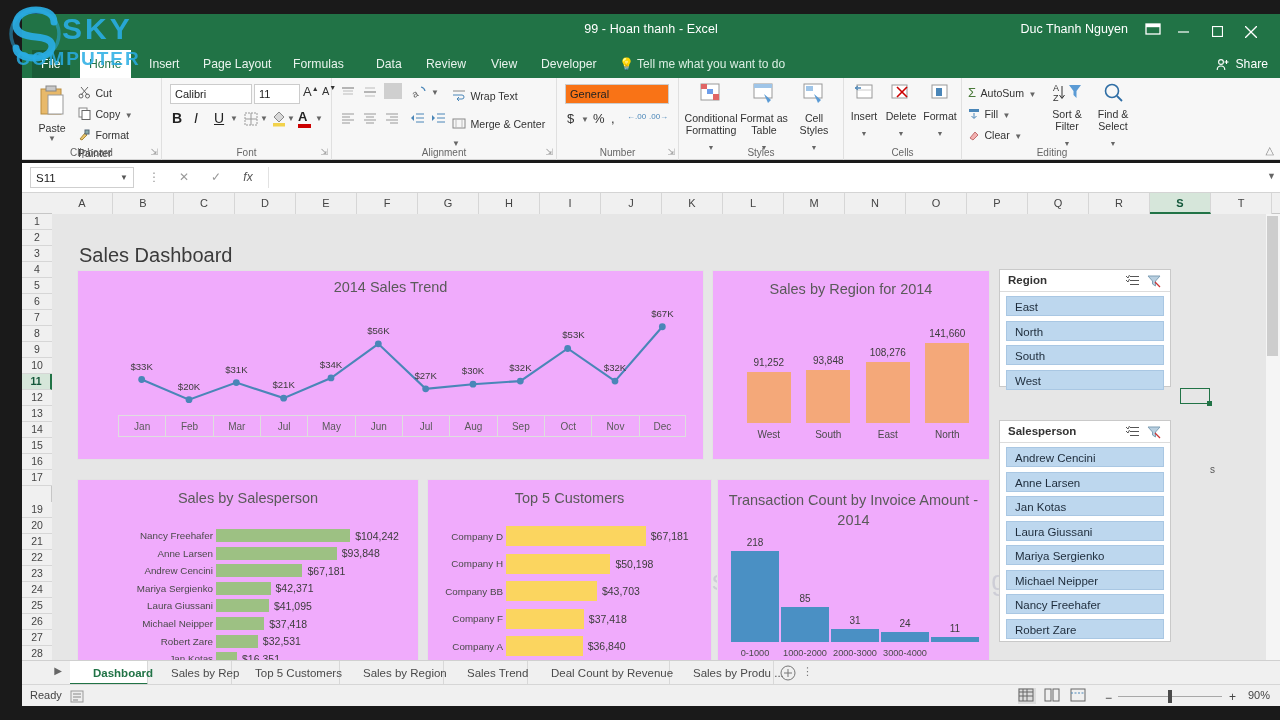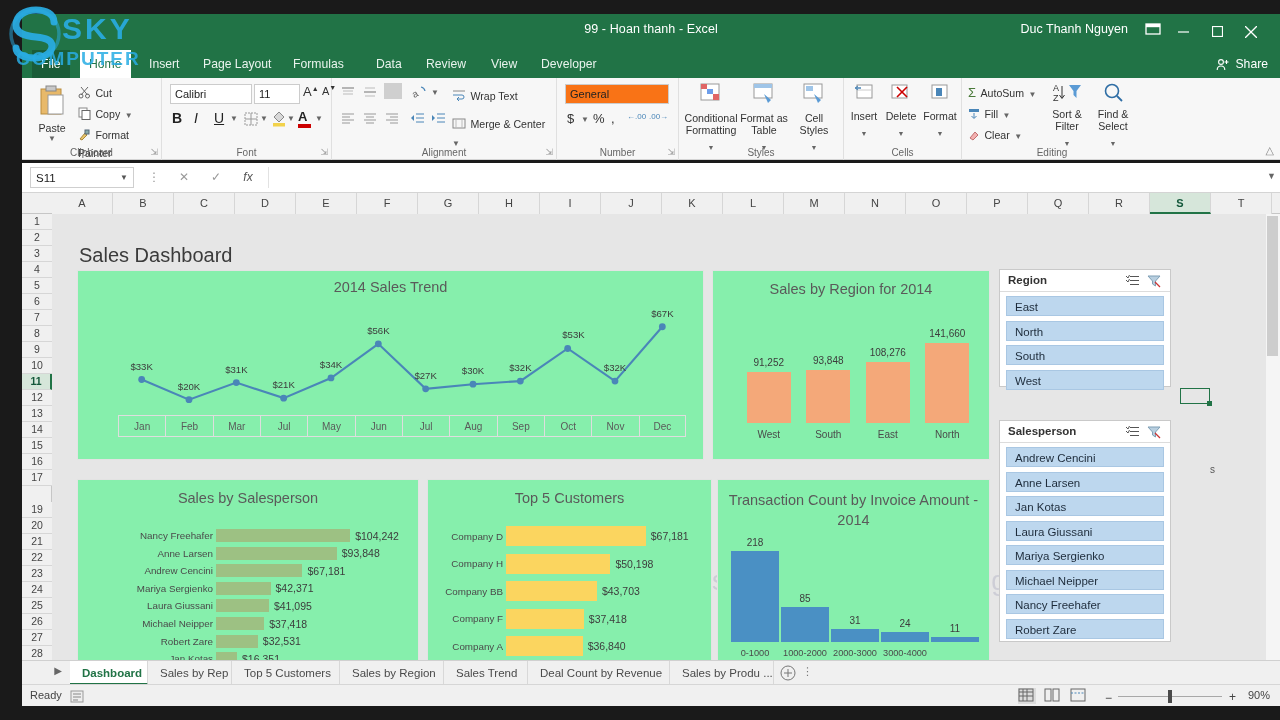--- a/index.html
+++ b/index.html
@@ -91,21 +91,21 @@
   .corner { position:absolute; left:0; top:0; width:30px; height:21px; background:#f0f0f0; border-right:1px solid #c6c6c6; border-bottom:1px solid #c6c6c6; }
   .corner-tri { position:absolute; right:4px; bottom:3px; width:0;height:0; border-left:8px solid transparent; border-bottom:8px solid #b0b0b0; }
   .rowhead { position:absolute; left:0; top:21px; width:30px; bottom:0; background:#f0f0f0; border-right:1px solid #c6c6c6; }
   .rowcell { position:absolute; left:0; width:30px; text-align:center; font-size:10.5px; color:#444; border-bottom:1px solid #d6d6d6; background:#f0f0f0; }
   .rowcell.sel { background:#d6e6da; color:#13573a; font-weight:bold; border-right:2px solid #217346; }
   .sheetarea { position:absolute; left:30px; top:21px; right:0; bottom:0; background:#e6e6e6; }
 
   .dash-title { position:absolute; left:27px; top:30px; font-size:20px; color:#3b3b3b; }
 
   
-  .panel { position:absolute; background:#86efac; border:1px solid #e3e3e3; }
+  .panel { position:absolute; background:#f0abfc; border:1px solid #e3e3e3; }
   .panel-title { text-align:center; color:#5a5a5a; font-size:14.5px; }
 
   .watermark {
     position:absolute; color: rgba(150,150,180,.30); font-size: 27px;
     white-space: nowrap; pointer-events:none; letter-spacing:.4px;
   }
 
   
   .lc-label { position:absolute; font-size:9.6px; color:#3c3c3c; white-space:nowrap; }
   .lc-axis { position:absolute; font-size:10px; color:#5a5a5a; text-align:center; }
@@ -132,21 +132,21 @@
   .slicer-ico { position:absolute; top:4px; width:14px; height:14px; }
 
   .selcell { position:absolute; border:1.5px solid #217346; background:transparent; }
   .selcell-handle { position:absolute; right:-3px; bottom:-3px; width:5px;height:5px;background:#217346; }
 
   
   .tabstrip { position:absolute; left:22px; top:660px; width:1258px; height:24px; background:#f0f0f0; border-top:1px solid #d0d0d0; }
   .nav-arrow { position:absolute; top:4px; font-size:10px; color:#666; width:16px; text-align:center; }
   .stab {
     position:absolute; top:0; height:24px; line-height:24px; font-size:11.5px;
-    color:#4a4a4a; padding:0 12px; border-right:1px solid #d8d8d8; white-space:nowrap;
+    color:#4a4a4a; padding:0 23px; border-right:1px solid #d8d8d8; white-space:nowrap;
   }
   .stab.active { background:#fff; color:#217346; font-weight:bold; border-bottom:2px solid #217346; }
   .addsheet { position:absolute; top:4px; width:16px;height:16px; }
 
   
   .statusbar { position:absolute; left:22px; top:684px; width:1258px; height:22px; background:#f0f0f0; border-top:1px solid #d6d6d6; }
   .status-ready { position:absolute; left:8px; top:4px; font-size:11px; color:#444; }
   .view-btn { position:absolute; top:3px; width:18px; height:16px; }
   .zoom-pct { position:absolute; right:10px; top:4px; font-size:11px; color:#444; }
   .zoom-track { position:absolute; top:11px; height:1px; background:#a8a8a8; }
@@ -194,20 +194,24 @@
   <div class="tabbar">
     <div class="tab file" style="left:10px;">File</div>
     <div class="tab active" style="left:58px;">Home</div>
     <div class="tab" style="left:118px;">Insert</div>
     <div class="tab" style="left:172px;">Page Layout</div>
     <div class="tab" style="left:262px;">Formulas</div>
     <div class="tab" style="left:345px;">Data</div>
     <div class="tab" style="left:395px;">Review</div>
     <div class="tab" style="left:460px;">View</div>
     <div class="tab" style="left:510px;">Developer</div>
+    <div class="tab tellme" style="left:588px;">
+      <span>💡</span>
+      <span>Tell me what you want to do</span>
+    </div>
     <div class="share-btn">
       <svg class="mini-ico" width="13" height="13" viewBox="0 0 13 13" style="margin-right:3px;">
           <circle cx="5" cy="4" r="2.4" fill="none" stroke="#fff" stroke-width="1.1"></circle>
           <path d="M1.2 12c0-2.4 1.7-4 3.8-4s3.8 1.6 3.8 4" fill="none" stroke="#fff" stroke-width="1.1"></path>
           <line x1="10.5" y1="2" x2="10.5" y2="6" stroke="#fff" stroke-width="1.1"></line>
           <line x1="8.5" y1="4" x2="12.5" y2="4" stroke="#fff" stroke-width="1.1"></line>
         </svg>
       <span>Share</span>
     </div>
   </div>

